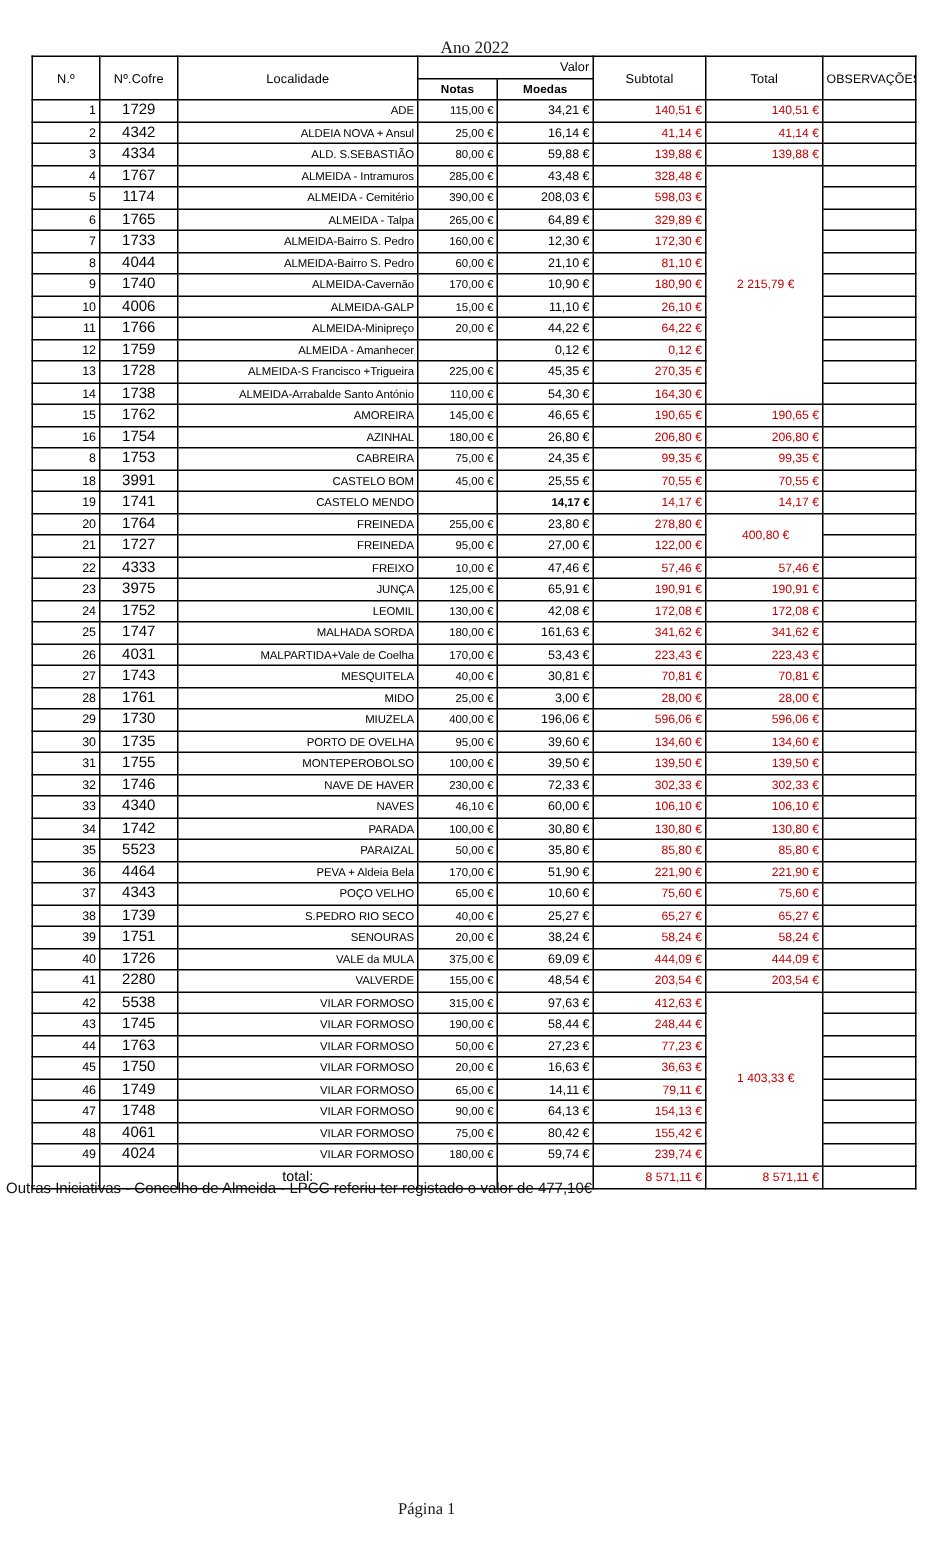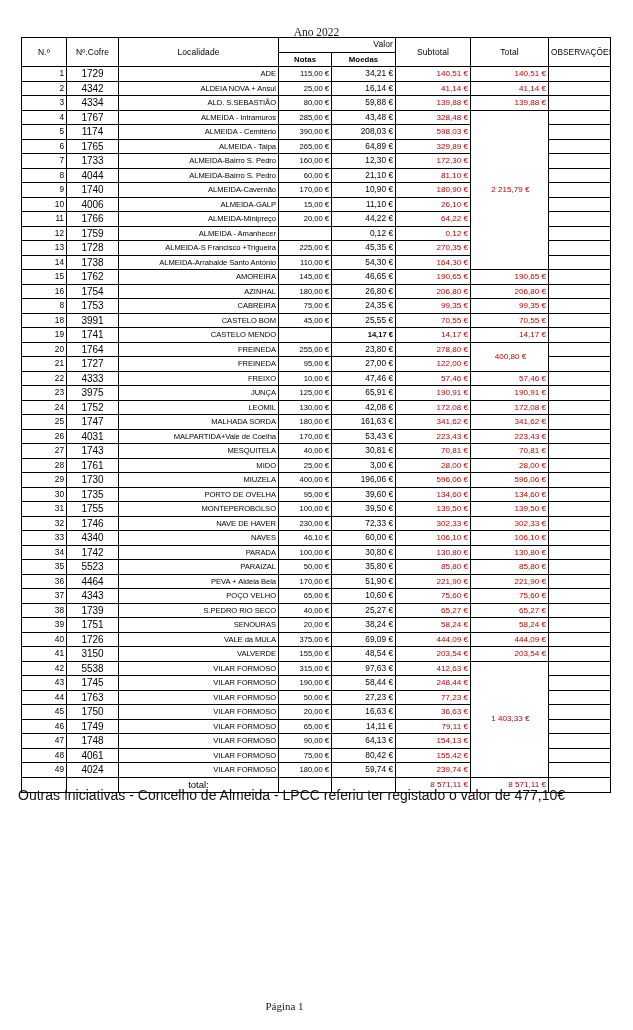--- a/index.html
+++ b/index.html
@@ -83,24 +83,23 @@
 
   
   tr.total-row td { height: 14px; line-height: 14px; }
   td.total-label { text-align: center; font-weight: bold; font-size: 9.5px; }
 
   
   .footnote {
     position: absolute;
     left: 4px;
     top: 787px;
-    font-size: 14px;
+    font-size: 10px;
     color: #111111;
     font-family: "Liberation Sans", sans-serif;
-    margin-left: 14px;
   }
 
   
   .page-footer {
     position: absolute;
     left: 0;
     top: 1000px;
     width: 569px;
     text-align: center;
     font-family: "Liberation Serif", serif;
@@ -525,21 +524,21 @@
           <td class="c-cofre">1726</td>
           <td class="c-loc">VALE da MULA</td>
           <td class="c-notas">375,00 €</td>
           <td class="c-moedas">69,09 €</td>
           <td class="c-sub">444,09 €</td>
           <td class="c-tot">444,09 €</td>
           <td class="c-obs"></td>
         </tr>
         <tr>
           <td class="c-num">41</td>
-          <td class="c-cofre">3150</td>
+          <td class="c-cofre">2280</td>
           <td class="c-loc">VALVERDE</td>
           <td class="c-notas">155,00 €</td>
           <td class="c-moedas">48,54 €</td>
           <td class="c-sub">203,54 €</td>
           <td class="c-tot">203,54 €</td>
           <td class="c-obs"></td>
         </tr>
         <tr>
           <td class="c-num">42</td>
           <td class="c-cofre">5538</td>

